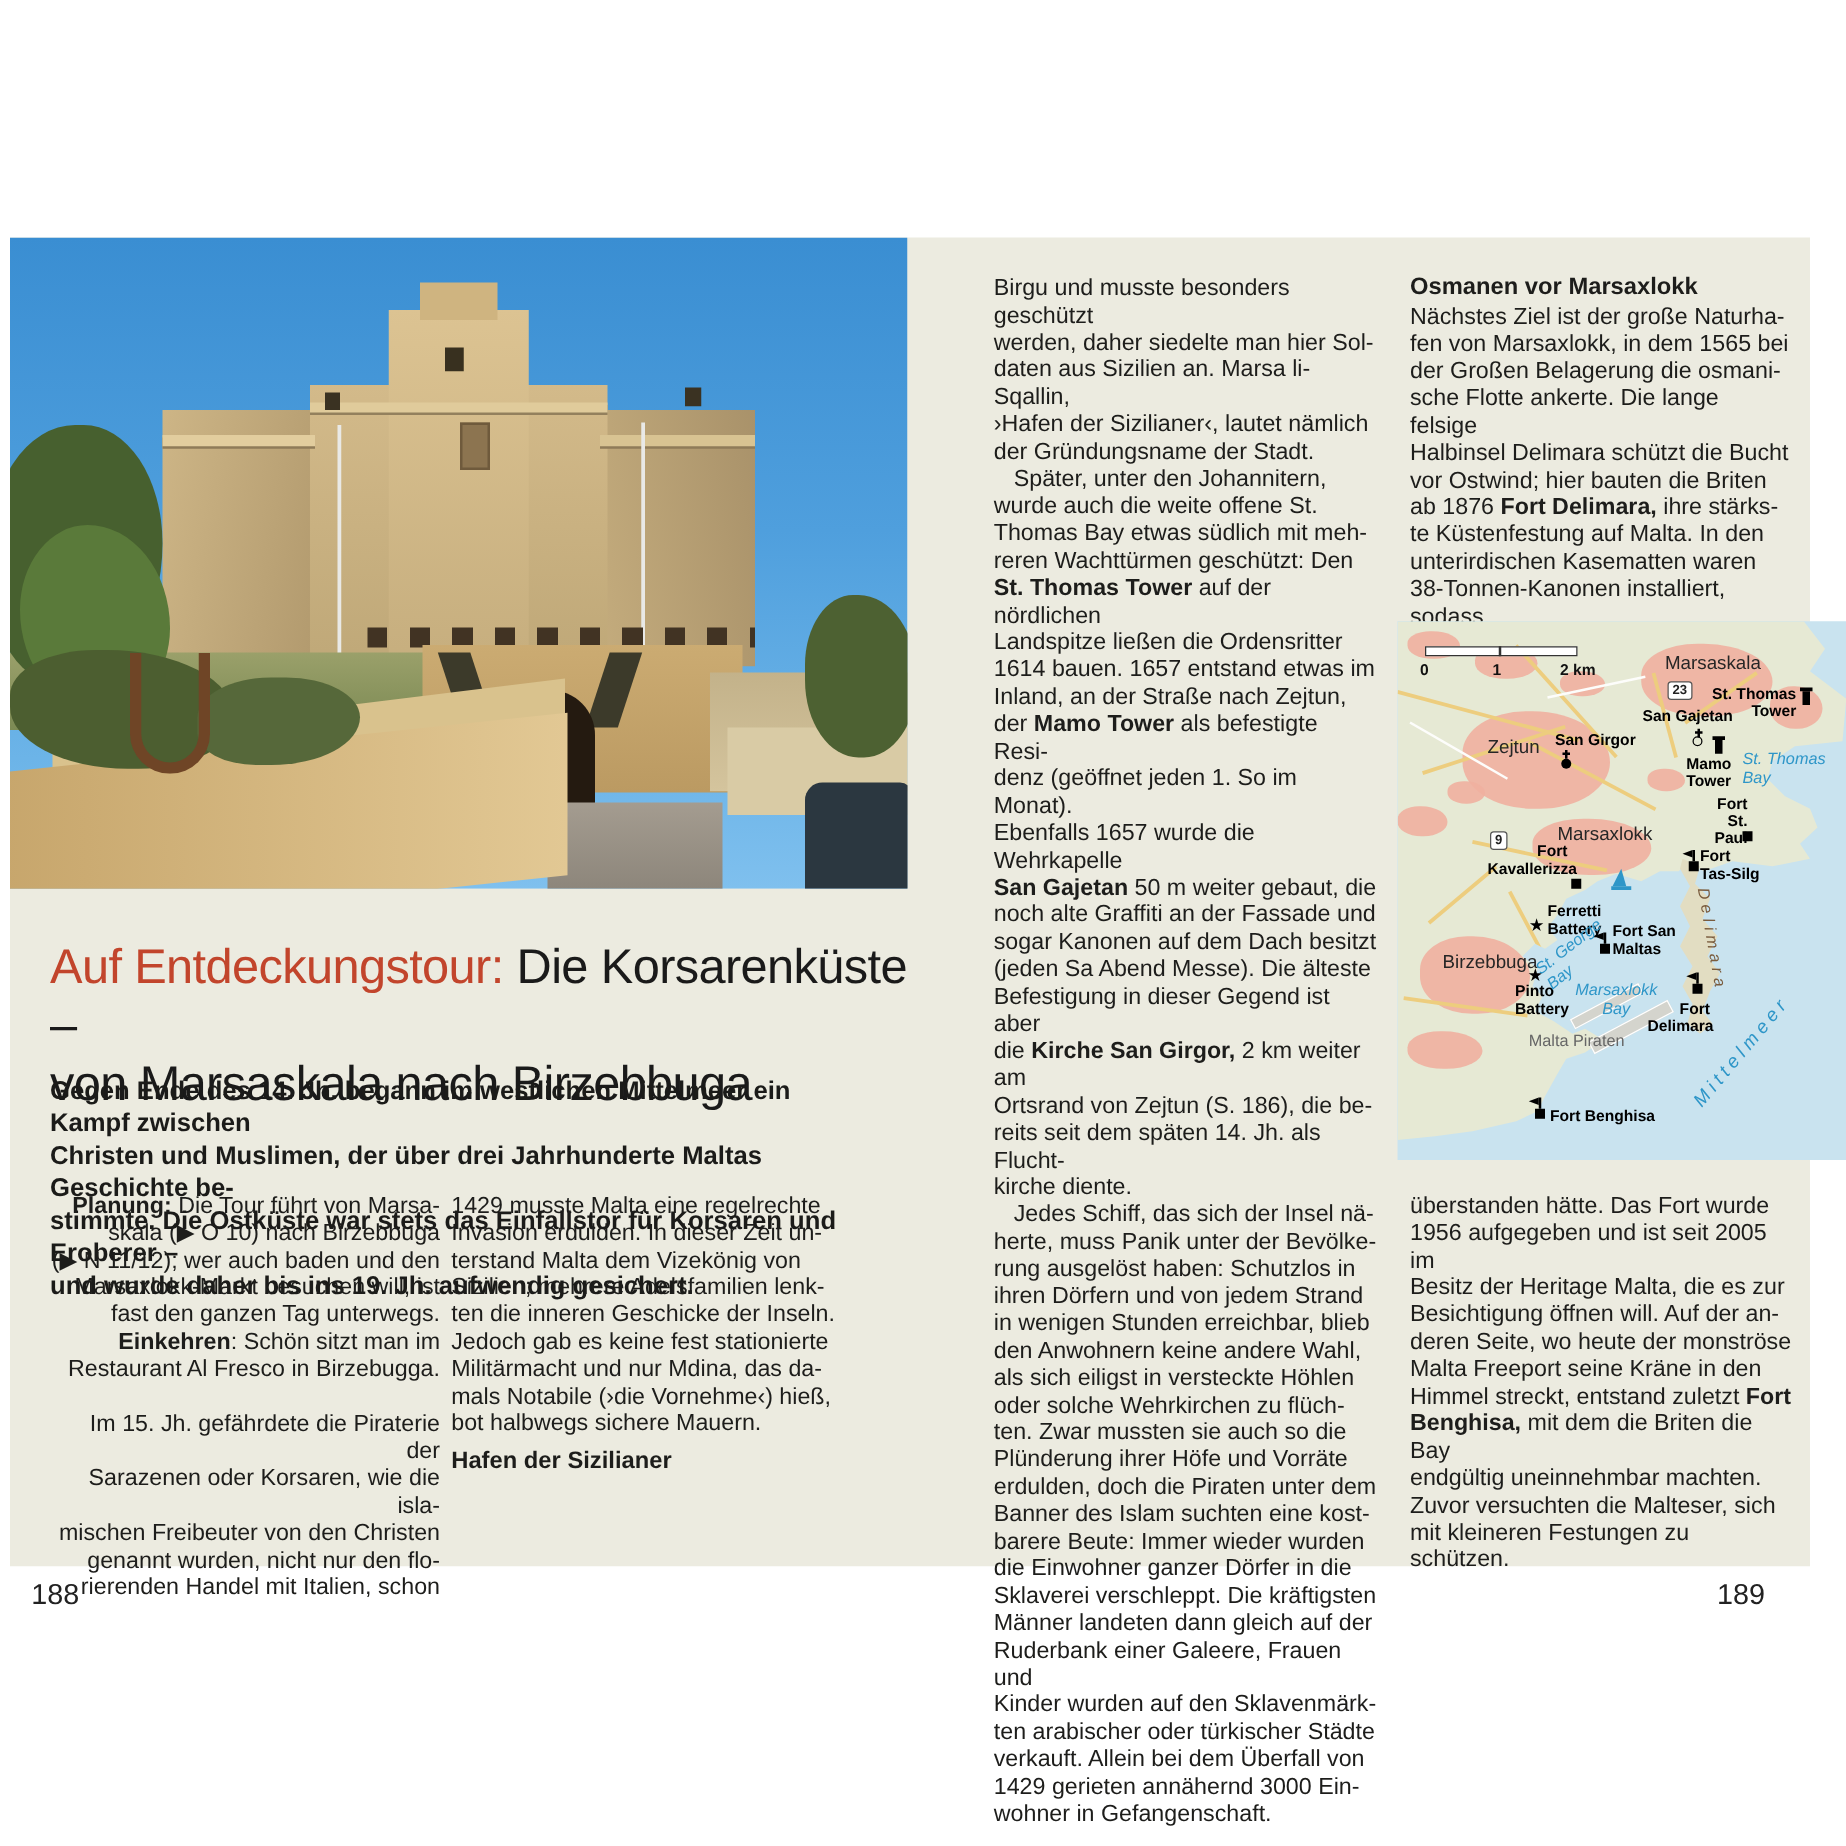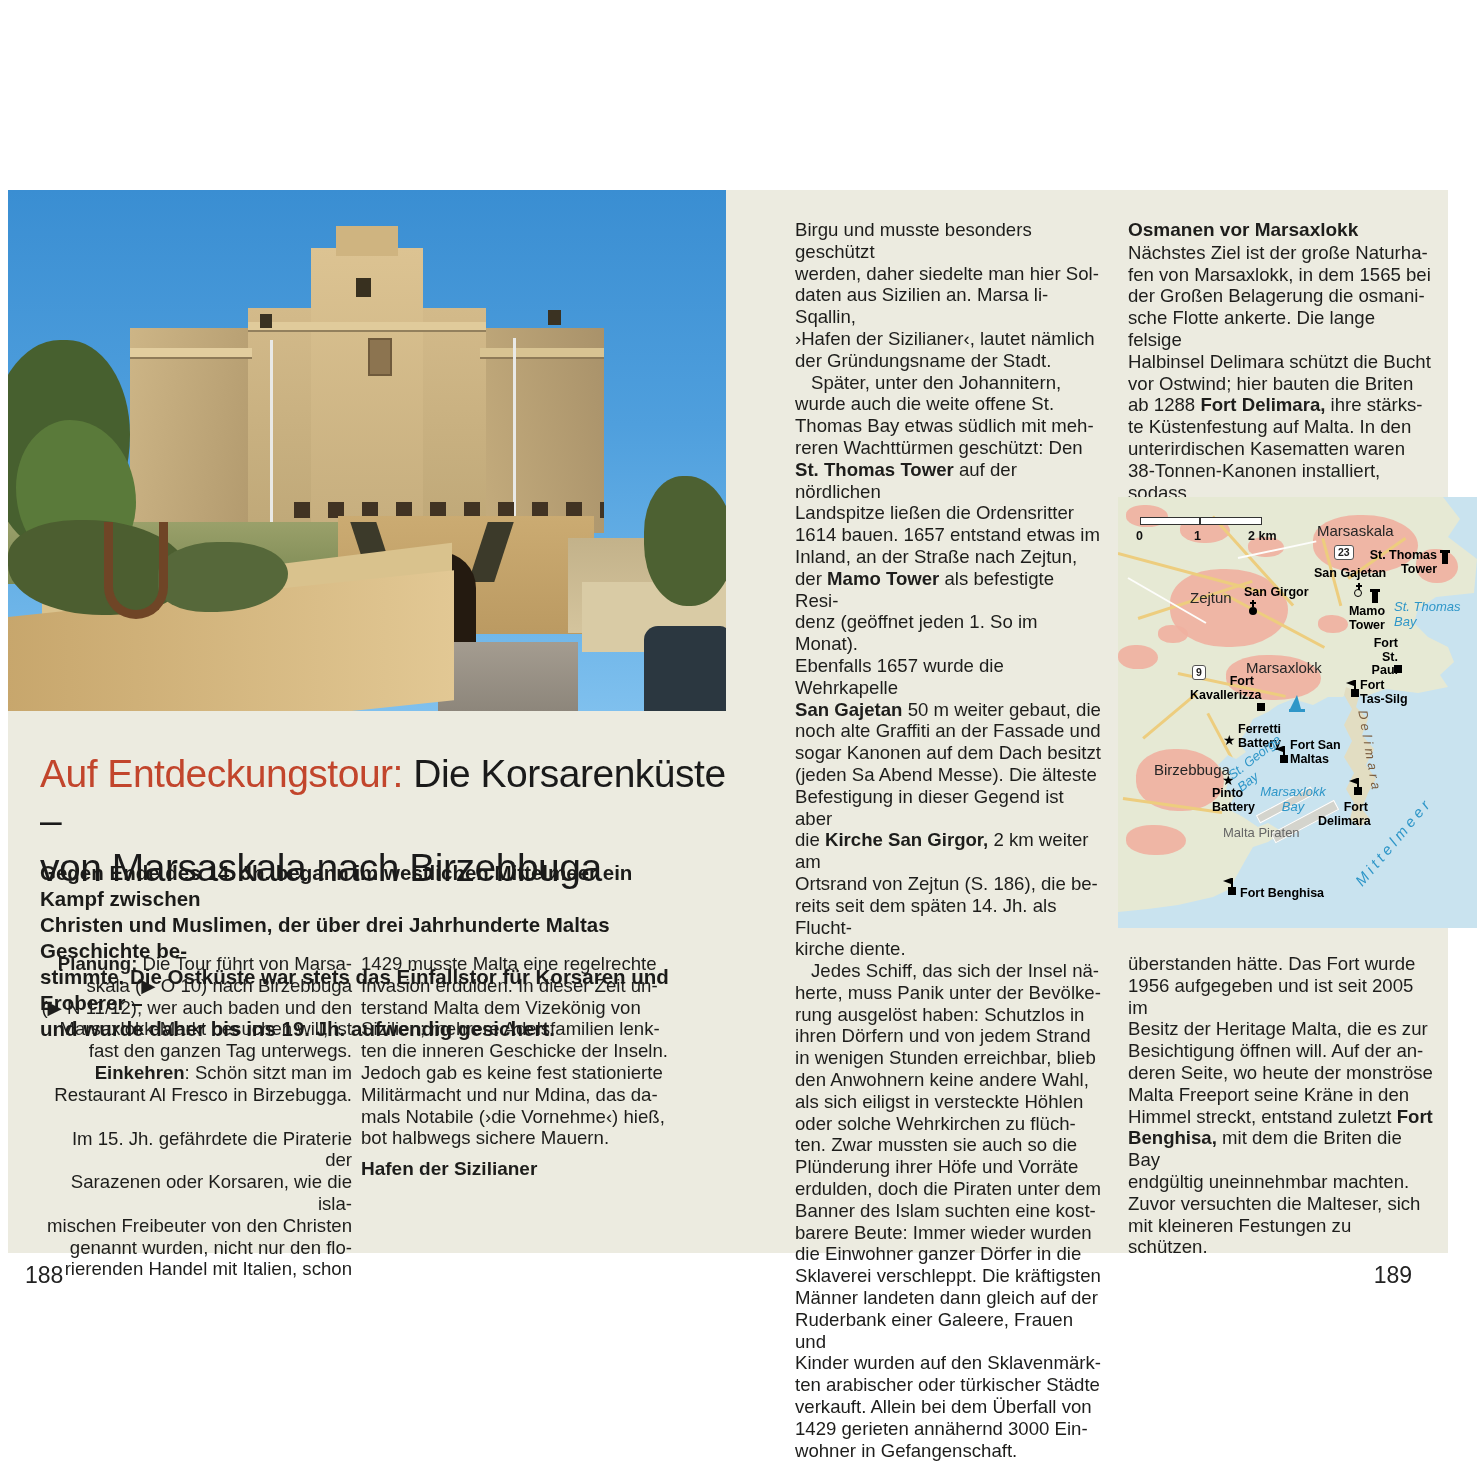--- a/index.html
+++ b/index.html
@@ -237,21 +237,21 @@
 wohner in Gefangenschaft.</span></p>
   </div>
   <div class="col col4a">
     <div class="subhead" style="margin-top:0">Osmanen vor Marsaxlokk</div>
     <p class="para"><span>Nächstes Ziel ist der große Naturha-
 fen von Marsaxlokk, in dem 1565 bei
 der Großen Belagerung die osmani-
 sche Flotte ankerte. Die lange felsige
 Halbinsel Delimara schützt die Bucht
 vor Ostwind; hier bauten die Briten
-ab 1288 </span><span class="b">Fort Delimara,</span><span> ihre stärks-
+ab 1876 </span><span class="b">Fort Delimara,</span><span> ihre stärks-
 te Küstenfestung auf Malta. In den
 unterirdischen Kasematten waren
 38-Tonnen-Kanonen installiert, sodass
 kein Schiff die Einfahrt in die Bucht</span></p>
   </div>
   <div class="col col4b">
     <p class="para"><span>überstanden hätte. Das Fort wurde
 1956 aufgegeben und ist seit 2005 im
 Besitz der Heritage Malta, die es zur
 Besichtigung öffnen will. Auf der an-
@@ -298,21 +298,21 @@
     <div class="scalebar">
         <i></i>
       </div>
     <div class="scale-lbl" style="left:18px;">0</div>
     <div class="scale-lbl" style="left:76px;">1</div>
     <div class="scale-lbl" style="left:130px;">2 km</div>
 
     <div class="badge" style="left:216px;top:48px;">23</div>
     <div class="badge" style="left:74px;top:168px;">9</div>
 
-    <div class="town" style="left:199px;top:25px;">Marsaskala</div>
+    <div class="town" style="left:214px;top:25px;">Marsaskala</div>
     <div class="town" style="left:72px;top:92px;">Zejtun</div>
     <div class="town" style="left:128px;top:162px;">Marsaxlokk</div>
     <div class="town" style="left:36px;top:264px;">Birzebbuga</div>
 
     <div class="fort t-right" style="left:237px;top:52px;width:82px;">St. Thomas
 Tower</div>
     <div class="icon-tower" style="left:324px;top:56px;"></div>
     <div class="fort" style="left:196px;top:70px;">San Gajetan</div>
     <div class="icon-chapel" style="left:236px;top:92px;"></div>
     <div class="fort t-center" style="left:226px;top:108px;width:46px;">Mamo

